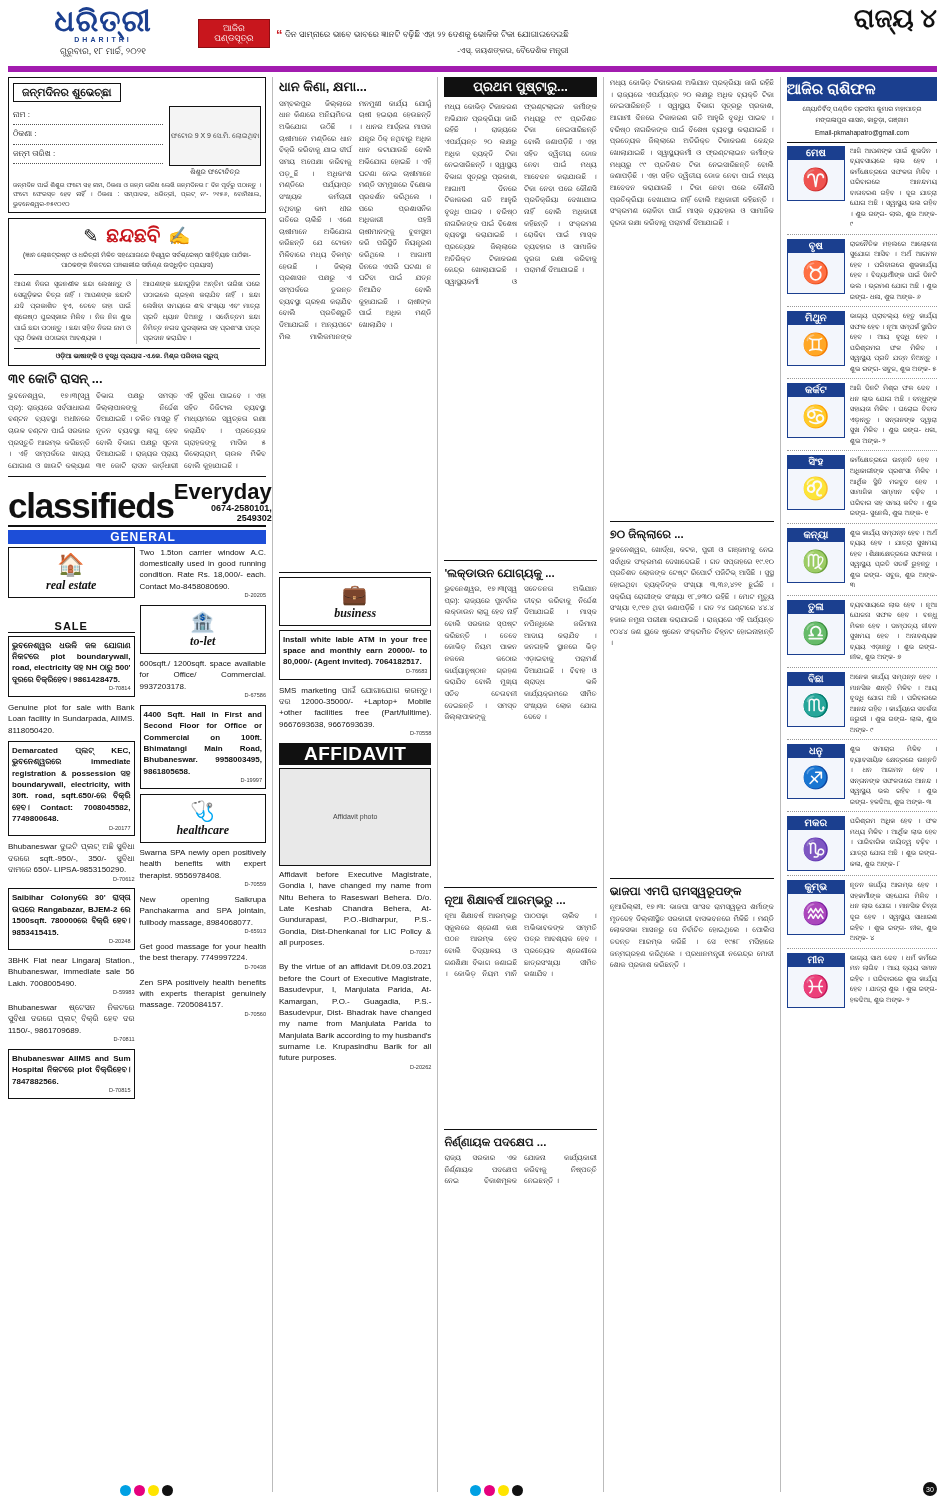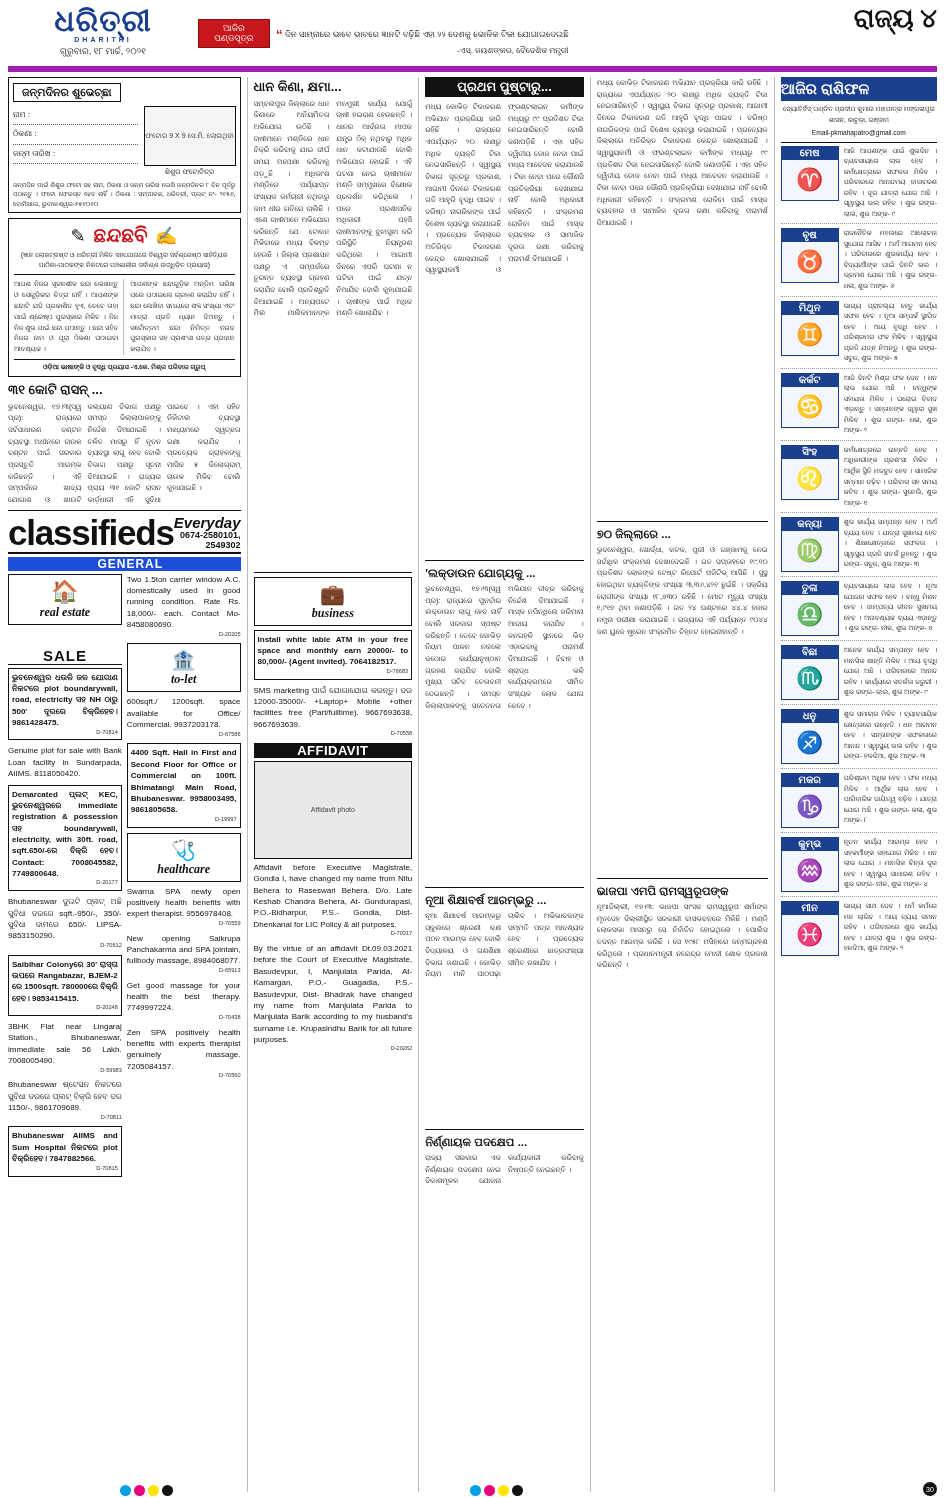--- a/index.html
+++ b/index.html
@@ -60,33 +60,33 @@
   .chh-sub{font-size:6.6px;text-align:center;line-height:1.5;margin-top:3px;border-bottom:1px solid #111;padding-bottom:4px;}
   .chh-body{display:flex;gap:6px;margin-top:4px;}
   .chh-col{flex:1;font-size:6.8px;line-height:1.6;text-align:justify;}
   .chh-col.left{border-right:1px solid #bbb;padding-right:5px;}
   .chh-foot{font-size:6.6px;text-align:center;margin-top:4px;border-top:1px solid #111;padding-top:3px;font-weight:bold;}
 
   
   .cls-head{display:flex;align-items:flex-end;justify-content:space-between;border-bottom:2px solid #111;padding-bottom:2px;}
   .cls-word{font-size:35px;font-weight:bold;letter-spacing:-1.2px;line-height:0.95;}
   .cls-every{text-align:right;}
-  .cls-every .e{font-size:15px;font-weight:bold;font-style:italic;line-height:1;}
+  .cls-every .e{font-size:22px;font-weight:bold;line-height:1;}
   .cls-every .ph{font-size:9px;font-weight:bold;}
   .cls-general{background:#1d4ed8;color:#fff;text-align:center;font-weight:bold;font-size:12px;letter-spacing:1px;margin-top:3px;padding-left:12px;}
-  .cls-sale{text-align:center;font-weight:bold;font-size:15px;letter-spacing:1px;border-bottom:1px solid #111;margin-top:22px;}
+  .cls-sale{text-align:center;font-weight:bold;font-size:11px;letter-spacing:1px;border-bottom:1px solid #111;margin-top:22px;}
   .cls-cols{display:flex;gap:5px;margin-top:3px;}
   .cls-col{width:50%;}
   .icon-box{border:1px solid #111;text-align:center;padding:4px 2px;margin-bottom:4px;}
   .icon-box .label{font-family:"Liberation Serif",serif;font-style:italic;font-size:12px;font-weight:bold;}
   .ad{font-size:8px;line-height:1.42;margin-bottom:5px;text-align:justify;}
   .ad .code{display:block;text-align:right;font-size:5.6px;color:#333;}
   .ad.box{border:1px solid #111;padding:3px;}
   .ad b{font-weight:bold;}
-  .affidavit{background:#111;color:#fff;text-align:center;font-weight:bold;font-size:13px;letter-spacing:0.5px;margin:2px 0 3px;}
+  .affidavit{background:#111;color:#fff;text-align:center;font-weight:bold;font-size:19px;letter-spacing:0.5px;margin:2px 0 3px;}
   .photo-ph{border:1px solid #111;background:#e9e9e9;height:96px;display:flex;align-items:center;justify-content:center;font-size:7px;color:#444;margin-bottom:3px;}
 
   
   .rashi-head{background:#1b3f8f;color:#fff;text-align:left;font-weight:bold;font-size:15px;padding:3px 0;}
   .rashi-credit{font-size:6.6px;text-align:center;line-height:1.6;margin:3px 0;}
   .rashi-item{display:flex;gap:5px;margin-bottom:4px;padding-bottom:4px;border-bottom:1px dotted #999;}
   .rashi-icon{width:58px;flex:0 0 58px;text-align:center;}
   .rashi-name{background:#1b3f8f;color:#fff;font-size:10px;font-weight:bold;padding:1px 6px;}
   .rashi-sym{border:1px solid #1b3f8f;border-top:none;height:40px;display:flex;align-items:center;justify-content:center;font-size:22px;color:#1b3f8f;background:#f3f6fc;}
   .rashi-txt{flex:1;font-size:6.8px;line-height:1.55;text-align:justify;}

